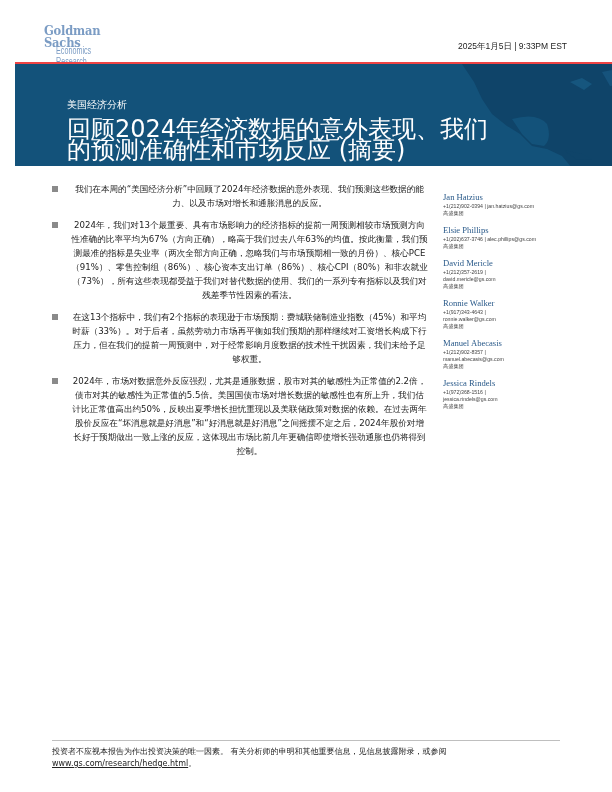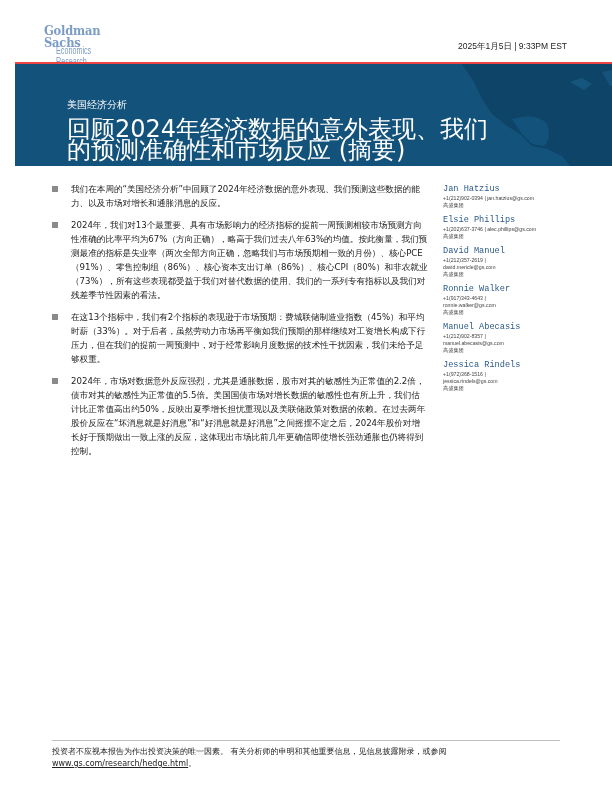--- a/index.html
+++ b/index.html
@@ -11,26 +11,26 @@
   .logo-gs { font-family: "DejaVu Serif", "Liberation Serif", serif; font-weight: bold; color: #7b9cc4; font-size: 11.5px; line-height: 10px; letter-spacing: -0.2px; transform: scaleY(1.15); transform-origin: top left; }
   .logo-er { margin-left: 12px; font-family: "Liberation Sans", sans-serif; color: #7b9cc4; font-size: 10px; line-height: 11px; transform: scaleX(0.72); transform-origin: top left; }
   .date { position: absolute; right: 45px; top: 41px; font-size: 8.5px; color: #222; font-family: "Liberation Sans", sans-serif; }
 
   .banner { position: absolute; left: 15px; top: 62px; width: 612px; height: 104px; background: #13527a; overflow: hidden; border-top: 2px solid #ef4444; }
   .banner-map { position: absolute; right: 0; top: 0; width: 175px; height: 104px; }
   .section-label { position: absolute; left: 52px; top: 34px; color: #ffffff; font-size: 10px; }
   .title { position: absolute; left: 52px; top: 55px; color: #ffffff; font-size: 24px; line-height: 21px; font-weight: normal; width: 430px; }
 
   .main { position: absolute; left: 52px; top: 182px; width: 376px; }
-  .bullet { position: relative; padding-left: 19px; margin-bottom: 8px; font-size: 8.6px; line-height: 14px; color: #222; }
+  .bullet { position: relative; padding-left: 19px; margin-bottom: 8px; font-size: 8.6px; line-height: 14px; color: #222; text-align: center; }
   .bullet-marker { position: absolute; left: 0; top: 4px; width: 6px; height: 6px; background: #8a8a8a; }
 
   .sidebar { position: absolute; left: 443px; top: 184px; width: 165px; }
   .author { margin-bottom: 6px; }
-  .author-name { color: #2a5a8a; font-size: 8.6px; line-height: 11px; font-family: Liberation Mono, monospace; }
+  .author-name { color: #2a5a8a; font-size: 8.6px; line-height: 11px; font-family: Liberation Serif, serif; margin-top: 8px; }
   .author-contact { color: #444; font-size: 5.2px; line-height: 7px; font-family: "Liberation Sans", sans-serif; }
   .author-firm { color: #444; font-size: 5.2px; line-height: 7px; }
 
   .footer-rule { position: absolute; left: 52px; top: 740px; width: 508px; height: 1px; background: #bfbfbf; }
   .footer { position: absolute; left: 52px; top: 746px; width: 520px; font-size: 8px; line-height: 12px; color: #222; }
   .footer a { color: #222; text-decoration: underline; }
 </style>
 </head>
 <body>
 
@@ -87,21 +87,21 @@
     <div class="author-name">Jan Hatzius</div>
     <div class="author-contact">+1(212)902-0394 | jan.hatzius@gs.com</div>
     <div class="author-firm">高盛集团</div>
   </div>
   <div class="author">
     <div class="author-name">Elsie Phillips</div>
     <div class="author-contact">+1(202)637-3746 | alec.phillips@gs.com</div>
     <div class="author-firm">高盛集团</div>
   </div>
   <div class="author">
-    <div class="author-name">David Manuel</div>
+    <div class="author-name">David Mericle</div>
     <div class="author-contact">+1(212)357-2619 |</div>
     <div class="author-contact">david.mericle@gs.com</div>
     <div class="author-firm">高盛集团</div>
   </div>
   <div class="author">
     <div class="author-name">Ronnie Walker</div>
     <div class="author-contact">+1(917)343-4643 |</div>
     <div class="author-contact">ronnie.walker@gs.com</div>
     <div class="author-firm">高盛集团</div>
   </div>

